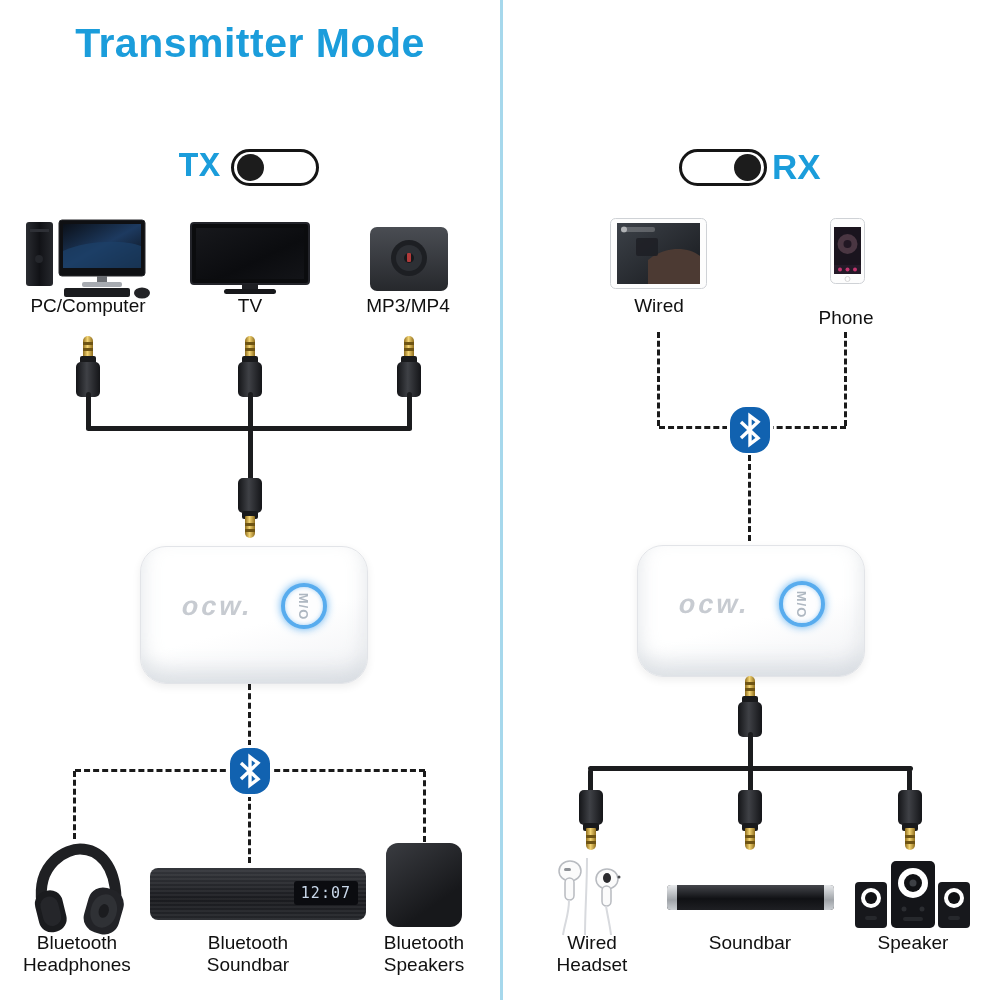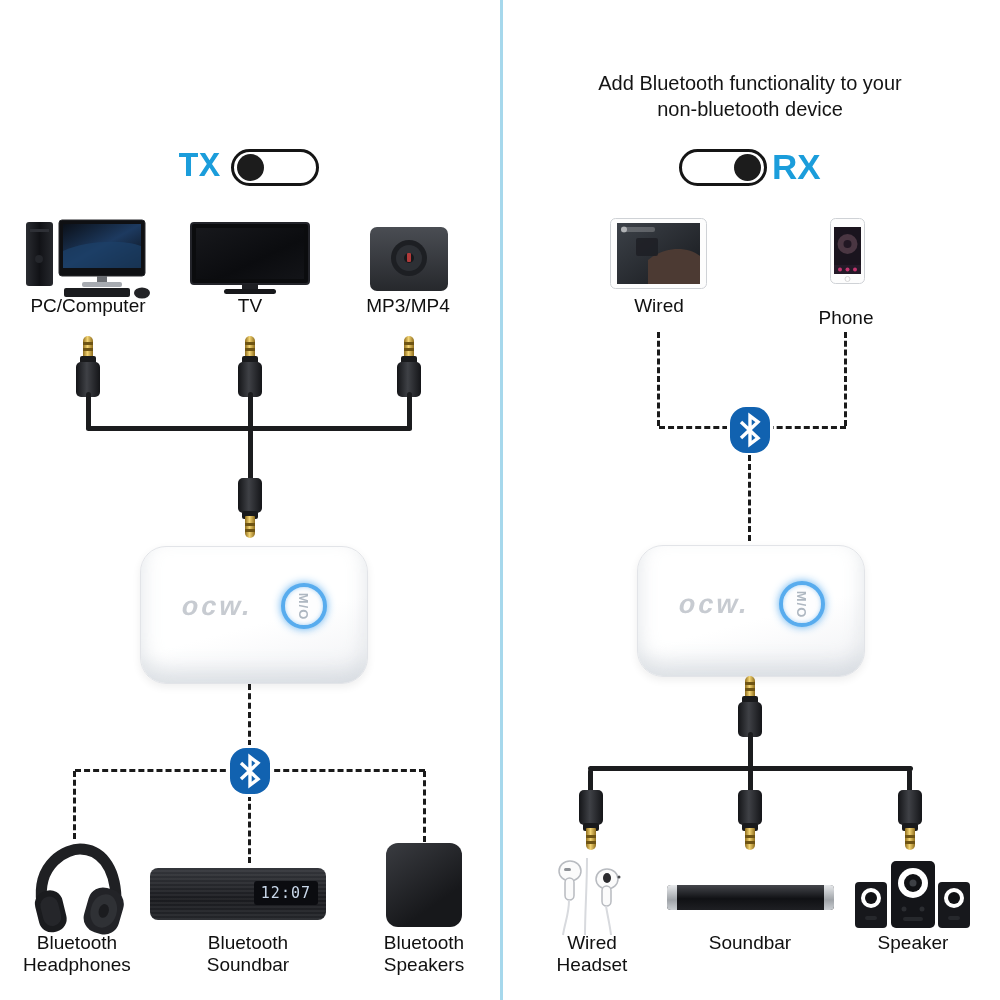--- a/index.html
+++ b/index.html
@@ -46,21 +46,21 @@
   
   .unit{border-radius:26px;background:linear-gradient(165deg,#ffffff 55%,#f0f1f4);border:1px solid #e2e4e8;
         box-shadow:inset 0 -12px 20px rgba(185,192,202,.45), inset 0 10px 14px rgba(255,255,255,.9), 0 3px 8px rgba(0,0,0,.07);}
   .unit-logo{position:absolute;text-align:center;font-size:27px;font-weight:bold;color:#c7cbd1;letter-spacing:3px;transform:skewX(-12deg);}
   .mo-btn{position:absolute;width:46px;height:46px;border-radius:50%;background:#fdfdfe;border:4px solid #58acee;
           box-shadow:0 0 9px rgba(88,172,238,.95), inset 0 0 4px rgba(88,172,238,.5);box-sizing:border-box;
           display:flex;align-items:center;justify-content:center;}
   .mo-btn span{transform:rotate(90deg);font-size:13px;font-weight:bold;color:#aeb7c1;letter-spacing:1px;}
 
   
-  #ic-sbl{left:150px;top:868px;width:176px;height:52px;border-radius:8px;
+  #ic-sbl{left:150px;top:868px;width:216px;height:52px;border-radius:8px;
       background:repeating-linear-gradient(0deg,rgba(255,255,255,.05) 0 2px,transparent 2px 4px),
                  linear-gradient(180deg,#34363b,#1a1b1f 60%,#24262a);}
   #sbl-clock{position:absolute;right:8px;top:13px;background:#0b0c10;color:#c9d8ea;border-radius:3px;
       font-family:"DejaVu Sans Mono",monospace;font-size:15px;letter-spacing:1px;padding:3px 7px;}
   #ic-spl{left:386px;top:843px;width:76px;height:84px;border-radius:12px;
       background:linear-gradient(145deg,#3a3c41,#17181b 70%);}
   #ic-sbr{left:667px;top:885px;width:167px;height:25px;border-radius:4px;
       background:linear-gradient(180deg,#44464b,#101114 55%,#1e1f23);}
   #ic-sbr::before,#ic-sbr::after{content:"";position:absolute;top:0;width:10px;height:25px;
       background:linear-gradient(180deg,#e8eaec,#9fa3a8 60%,#caced2);}
@@ -110,20 +110,21 @@
   #ic-eb{left:552px;top:856px;} #ic-spr{left:855px;top:861px;}
   #r-sink0{left:532px;top:932px;width:120px;} #r-sink1{left:670px;top:932px;width:160px;} #r-sink2{left:833px;top:932px;width:160px;}
 </style>
 </head>
 <body>
 
 <div id="canvas">
 
   <div class="abs" id="divider"></div>
 
+  <div class="abs title" id="l-title">Transmitter Mode</div>
   <div class="abs toggle-word" id="l-tx">TX</div>
   <div class="abs toggle" id="l-toggle">
     <span class="knob left"></span>
   </div>
 
   <svg class="abs" id="ic-pc" width="130" height="82" viewBox="0 0 130 82">
     <defs>
       <linearGradient id="gTower" x1="0" y1="0" x2="1" y2="0">
           <stop offset="0" stop-color="#2a2c31"></stop>
           <stop offset=".5" stop-color="#111216"></stop>
@@ -241,22 +242,20 @@
 
   <div class="abs" id="ic-spl"></div>
 
   <div class="abs label" id="l-sink0">Bluetooth
 Headphones</div>
   <div class="abs label" id="l-sink1">Bluetooth
 Soundbar</div>
   <div class="abs label" id="l-sink2">Bluetooth
 Speakers</div>
 
-  <div class="abs subtitle" id="r-sub">Add Bluetooth functionality to your
-non-bluetooth device</div>
   <div class="abs toggle" id="r-toggle">
     <span class="knob right"></span>
   </div>
   <div class="abs toggle-word" id="r-rx">RX</div>
 
   <svg class="abs" id="ic-tab" width="97" height="71" viewBox="0 0 97 71">
     <defs>
         <linearGradient id="gTab" x1="0" y1="0" x2="1" y2="1">
           <stop offset="0" stop-color="#3c4148"></stop>
           <stop offset="1" stop-color="#17191d"></stop>

